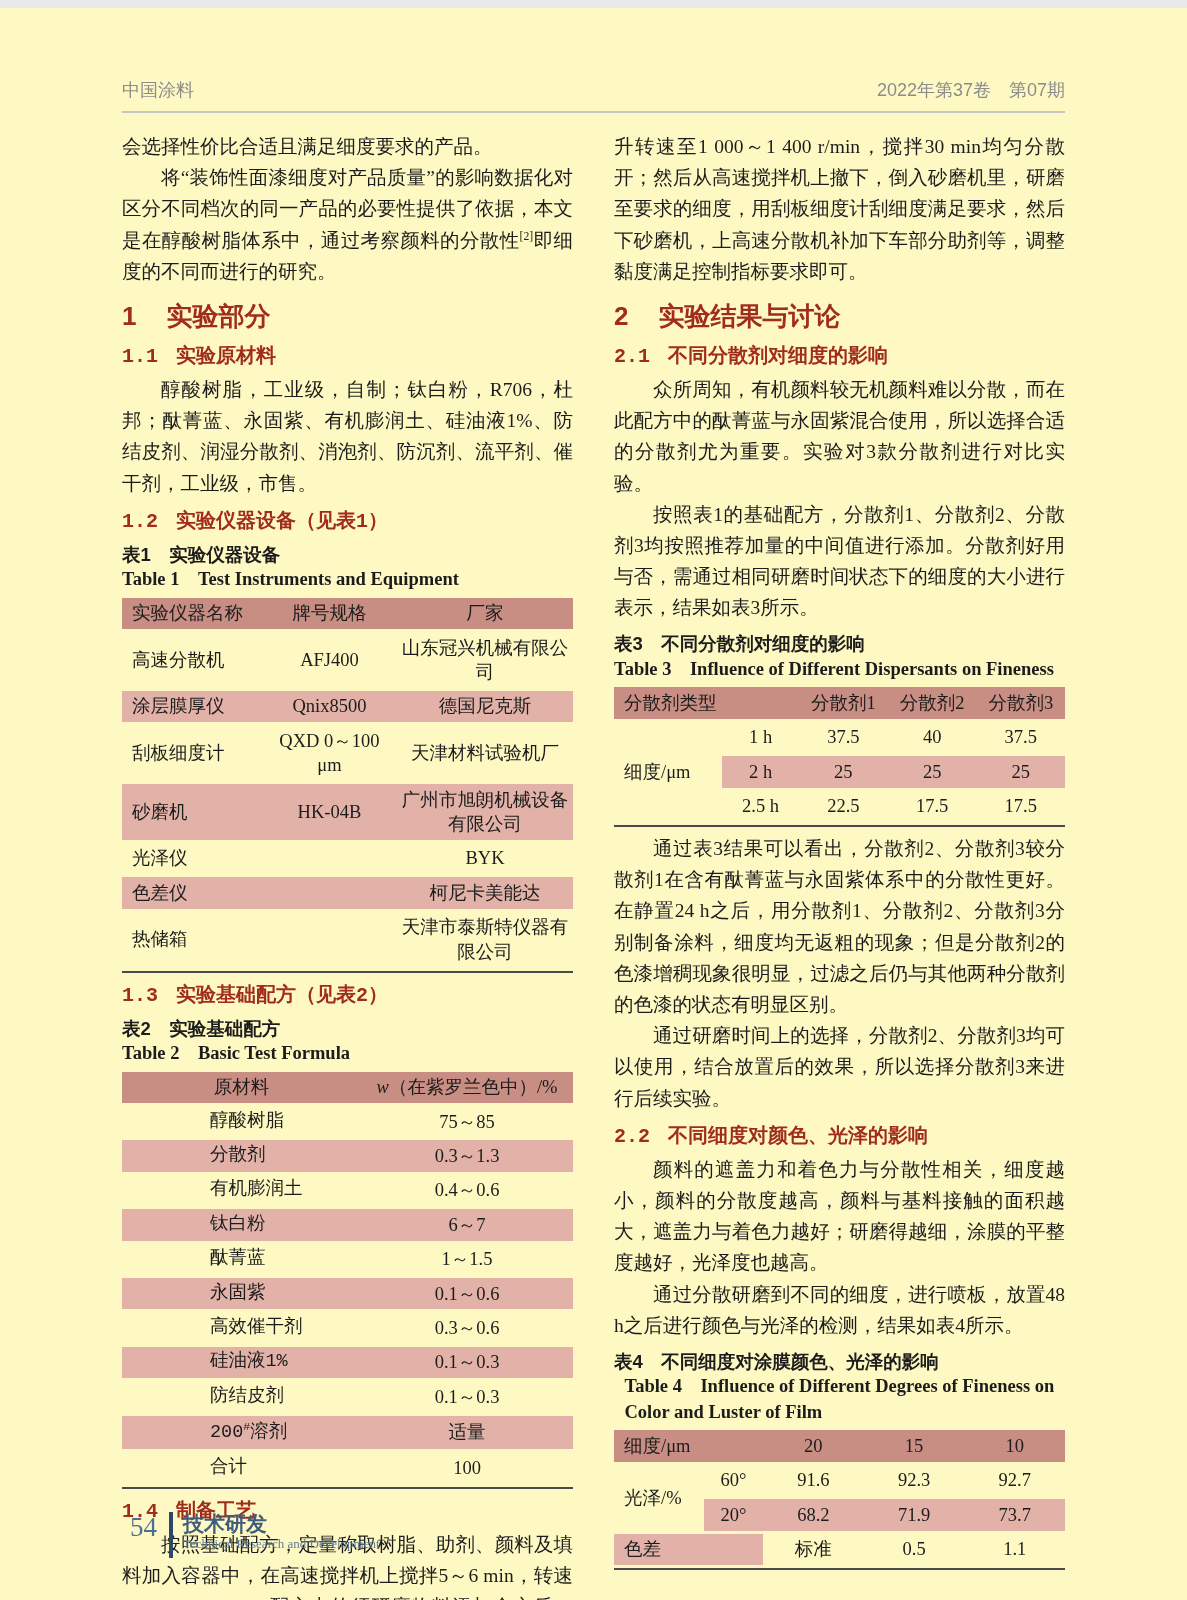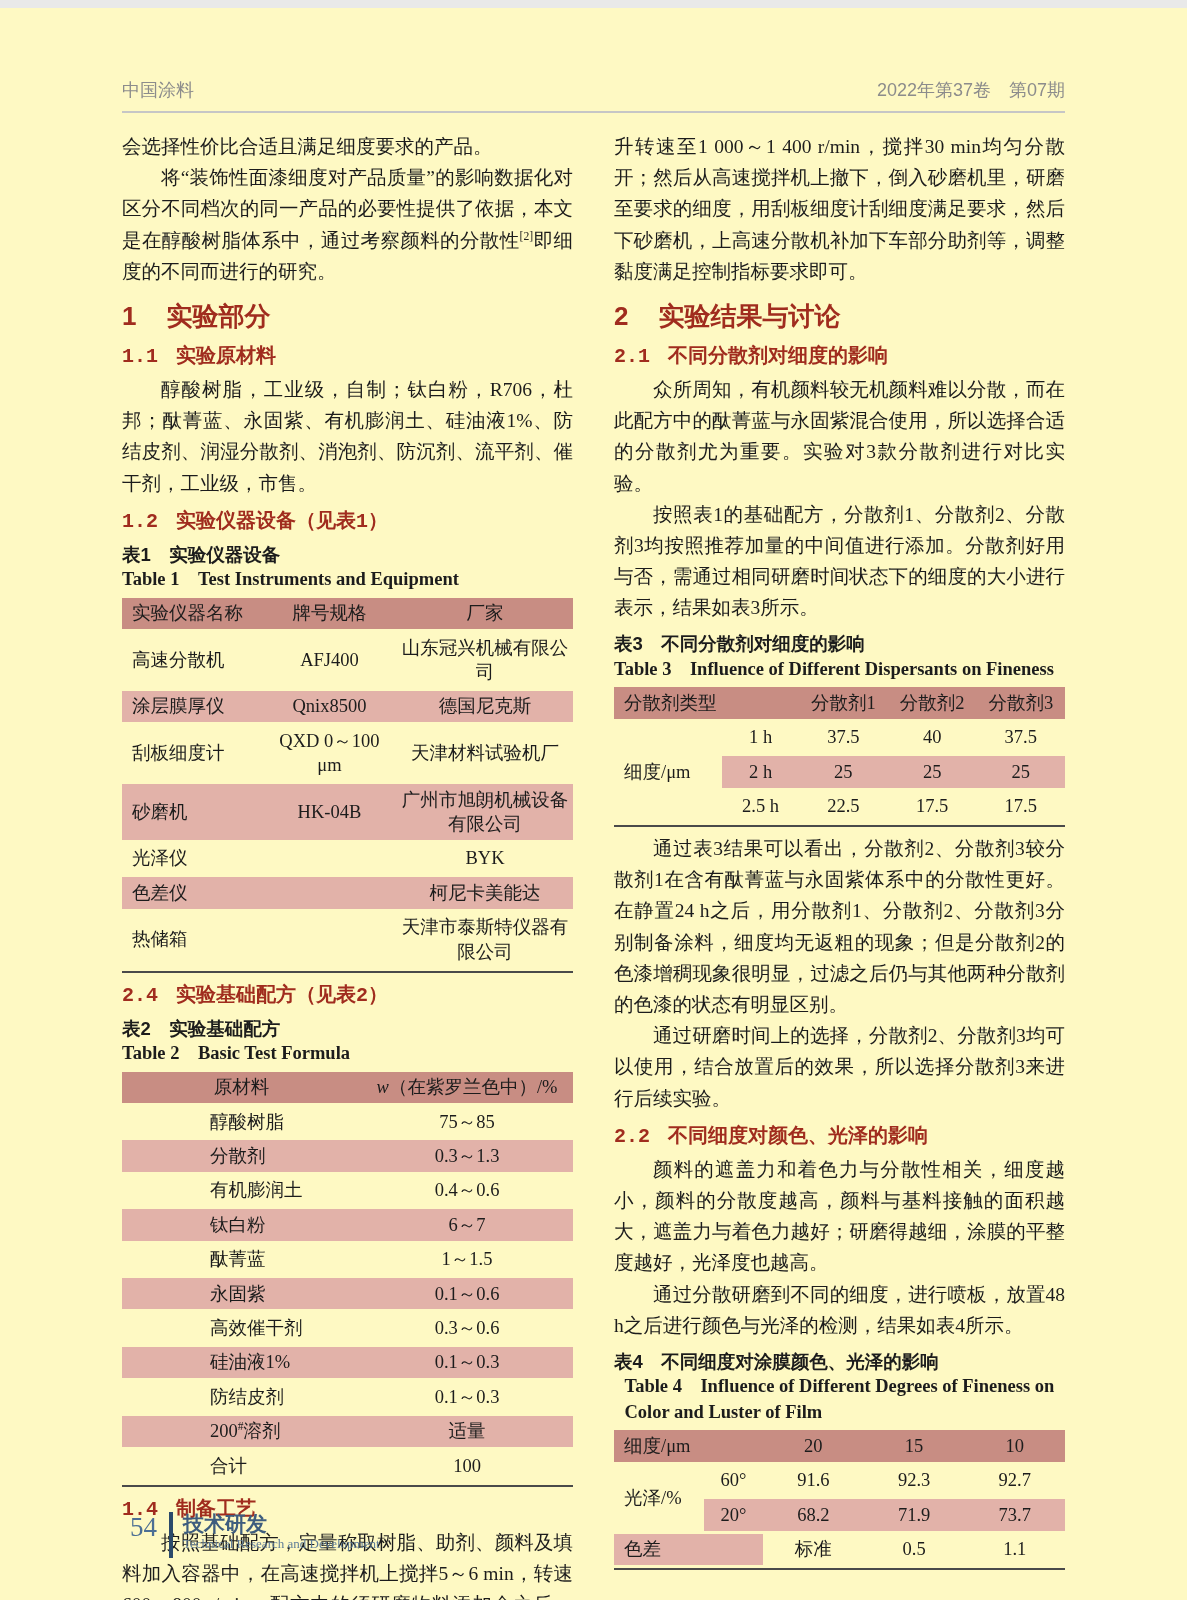--- a/index.html
+++ b/index.html
@@ -44,21 +44,21 @@
     width:100%;border-collapse:separate;border-spacing:0 3px;
     font-size:18.5px;margin:0 0 6px;border-bottom:2px solid #4a4a4a;
   }
   table.tbl th,table.tbl td{
     padding:3.5px 4px;text-align:center;vertical-align:middle;
     font-weight:normal;line-height:1.32;
   }
   tr.hd th{background:var(--header-pink);}
   .pk{background:var(--stripe-pink);}
   .al{text-align:left !important;padding-left:10px !important;}
-  .t2lab{text-align:left !important;padding-left:88px !important;}
+  .t2lab{text-align:left !important;padding-left:88px !important;font-family:Liberation Mono, monospace;}
   .t2hdr{text-align:center;}
   .wvar{font-style:italic;}
   sup.hash{font-size:0.62em;}
   .footer{
     position:absolute;left:130px;bottom:50px;display:flex;align-items:flex-start;
   }
   .pageno{font-size:27px;color:#4c6f94;font-family:"Liberation Serif",serif;margin-right:12px;}
   .fbar{width:4px;height:46px;background:var(--footer-bar-blue);margin-right:10px;}
   .fcol .zh{
     font-family:"Liberation Sans","DejaVu Sans",sans-serif;font-weight:bold;
@@ -136,21 +136,21 @@
               <td class="pk">柯尼卡美能达</td>
             </tr>
         <tr>
               <td class="al">热储箱</td>
               <td></td>
               <td>天津市泰斯特仪器有限公司</td>
             </tr>
       </tbody>
         </table>
 
-      <h3 class="subsec"><span class="num">2.4</span><span>实验基础配方（见表2）</span></h3>
+      <h3 class="subsec"><span class="num">1.3</span><span>实验基础配方（见表2）</span></h3>
 
       <div class="caption">
         <div class="cap-zh">表2　实验基础配方</div>
         <div class="cap-en">Table 2　Basic Test Formula</div>
       </div>
       <table class="tbl">
         <colgroup>
             <col style="width:53%">
             <col style="width:47%">
           </colgroup>

